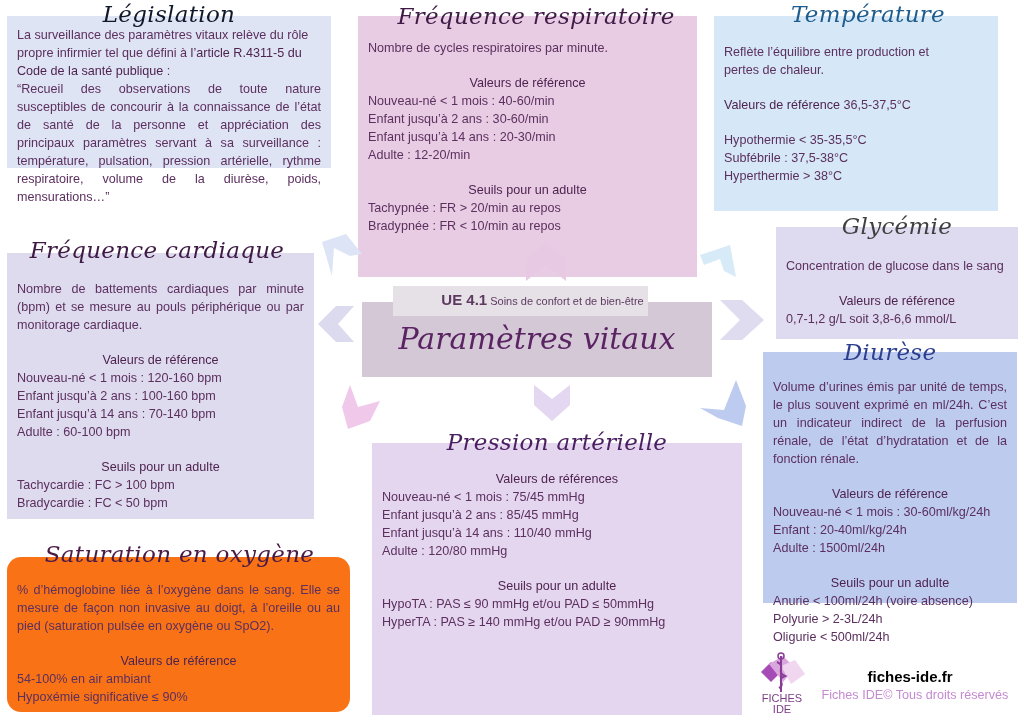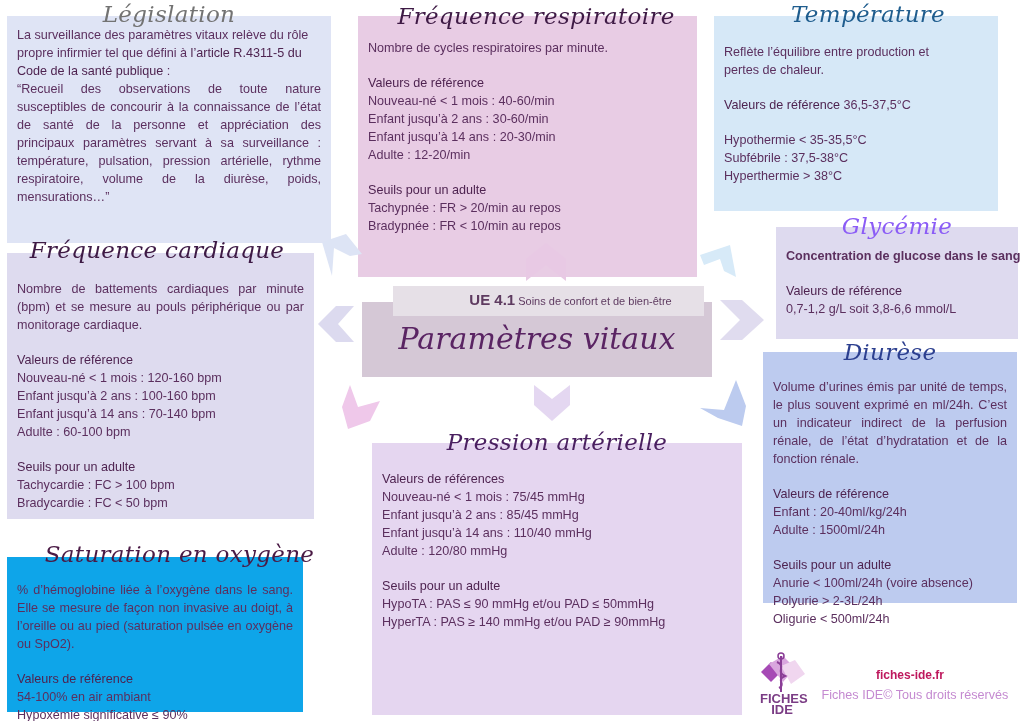--- a/index.html
+++ b/index.html
@@ -10,65 +10,65 @@
       position: absolute;
       padding: 10px 10px 6px 10px;
       font-size: 12.6px;
       line-height: 18px;
       color: #5b2f5e;
     }
     .card .line { display: block; white-space: nowrap; }
     .card .wrap { white-space: normal; }
     .card .justify { text-align: justify; }
     .card .gap { height: 17px; }
-    .card .sub { color: #4e2350; }
+    .card .sub { color: #4e2350; text-align: center; }
 
     .title {
       position: absolute;
       font-family: "DejaVu Serif", serif;
       font-style: italic;
       font-size: 23px;
       line-height: 28px;
       white-space: nowrap;
       text-align: center;
       letter-spacing: 0.3px;
     }
 
     .arrow { position: absolute; }
 
     
-    #legislation { left: 7px; top: 16px; width: 324px; height: 227px; background: #dfe4f5; }
+    #legislation { left: 7px; top: 16px; width: 324px; height: 152px; background: #dfe4f5; }
     #freq-resp { left: 358px; top: 16px; width: 339px; height: 261px; background: #e8cce4; }
     #temperature { left: 714px; top: 16px; width: 284px; height: 195px; background: #d6e8f7; }
     #freq-card { left: 7px; top: 253px; width: 307px; height: 266px; background: #dedbef; }
     #glycemie { left: 776px; top: 227px; width: 242px; height: 112px; background: #dedaef; }
     #diurese { left: 763px; top: 352px; width: 254px; height: 251px; background: #bdcbef; }
     #pression { left: 372px; top: 443px; width: 370px; height: 272px; background: #e5d6f0; }
-    #saturation { left: 7px; top: 557px; width: 296px; height: 155px; background: #0ea5e9; }
+    #saturation { left: 7px; top: 557px; width: 343px; height: 155px; background: #f97316; border-radius: 14px; }
 
     #center-box { position: absolute; left: 362px; top: 302px; width: 350px; height: 75px; background: #d5c8d6; }
-    #center-tab { position: absolute; left: 393px; top: 286px; width: 311px; height: 30px; background: #e6e0e7; text-align: center; line-height: 28px; font-size: 11px; color: #5e3a60; padding-left: 44px; }
+    #center-tab { position: absolute; left: 393px; top: 286px; width: 255px; height: 30px; background: #e6e0e7; text-align: center; line-height: 28px; font-size: 11px; color: #5e3a60; padding-left: 44px; }
     #center-tab .ue { font-weight: bold; font-size: 15px; color: #5e3a60; }
     #center-title { position: absolute; left: 362px; top: 318px; width: 350px; text-align: center; font-family: "DejaVu Serif", serif; font-style: italic; font-size: 30px; line-height: 42px; color: #5a2463; }
 
     #footer-logo { position: absolute; left: 757px; top: 652px; width: 50px; height: 66px; }
-    #footer-site { position: absolute; left: 810px; top: 668px; width: 200px; text-align: center; font-size: 12px; font-weight: bold; color: #be185d; }
+    #footer-site { position: absolute; left: 810px; top: 668px; width: 200px; text-align: center; font-size: 15px; font-weight: bold; color: #000000; }
     #footer-rights { position: absolute; left: 810px; top: 688px; width: 210px; text-align: center; font-size: 12.6px; color: #c58ad1; }
-    #footer-logo-label { position: absolute; left: 760px; top: 693px; width: 44px; text-align: center; font-size: 13px; line-height: 11px; color: #7b3d85; font-weight: bold; }
+    #footer-logo-label { position: absolute; left: 760px; top: 693px; width: 44px; text-align: center; font-size: 11px; line-height: 11px; color: #7b3d85; font-weight: normal; }
   </style>
 </head>
 <body>
 
 <div class="card" id="legislation">
   <span class="line">La surveillance des paramètres vitaux relève du rôle</span>
   <span class="line"><span>propre infirmier tel que défini à </span><span class="sub">l’article R.4311-5 du</span></span>
   <span class="line"><span class="sub">Code de la santé publique</span><span> :</span></span>
   <span class="line wrap justify">“Recueil des observations de toute nature susceptibles de concourir à la connaissance de l’état de santé de la personne et appréciation des principaux paramètres servant à sa surveillance : température, pulsation, pression artérielle, rythme respiratoire, volume de la diurèse, poids, mensurations…”</span>
 </div>
-<div class="title" style="left:7px; top:0px; width:324px; color:#737373;text-align:center;">Législation</div>
+<div class="title" style="left:7px; top:0px; width:324px; color:#0f172a;text-align:center;">Législation</div>
 
 <div class="card" id="freq-resp">
   <span class="line" style="margin-top:13px;">Nombre de cycles respiratoires par minute.</span>
   <div class="gap"></div>
   <span class="line sub">Valeurs de référence</span>
   <span class="line">Nouveau-né &lt; 1 mois : 40-60/min</span>
   <span class="line">Enfant jusqu’à 2 ans : 30-60/min</span>
   <span class="line">Enfant jusqu’à 14 ans : 20-30/min</span>
   <span class="line">Adulte : 12-20/min</span>
   <div class="gap"></div>
@@ -99,31 +99,32 @@
   <span class="line">Enfant jusqu’à 14 ans : 70-140 bpm</span>
   <span class="line">Adulte : 60-100 bpm</span>
   <div class="gap"></div>
   <span class="line sub">Seuils pour un adulte</span>
   <span class="line">Tachycardie : FC &gt; 100 bpm</span>
   <span class="line">Bradycardie : FC &lt; 50 bpm</span>
 </div>
 <div class="title" style="left:7px; top:236px; width:300px; color:#3e1a45;">Fréquence cardiaque</div>
 
 <div class="card" id="glycemie">
-  <span class="line" style="margin-top:10px;font-weight:bold;">Concentration de glucose dans le sang</span>
+  <span class="line" style="margin-top:20px;">Concentration de glucose dans le sang</span>
   <div class="gap"></div>
   <span class="line sub">Valeurs de référence</span>
   <span class="line">0,7-1,2 g/L soit 3,8-6,6 mmol/L</span>
 </div>
-<div class="title" style="left:776px; top:212px; width:242px; color:#8b5cf6;">Glycémie</div>
+<div class="title" style="left:776px; top:212px; width:242px; color:#404040;">Glycémie</div>
 
 <div class="card" id="diurese">
   <span class="line wrap justify" style="margin-top:16px;">Volume d’urines émis par unité de temps, le plus souvent exprimé en ml/24h. C’est un indicateur indirect de la perfusion rénale, de l’état d’hydratation et de la fonction rénale.</span>
   <div class="gap"></div>
   <span class="line sub">Valeurs de référence</span>
+  <span class="line">Nouveau-né &lt; 1 mois : 30-60ml/kg/24h</span>
   <span class="line">Enfant : 20-40ml/kg/24h</span>
   <span class="line">Adulte : 1500ml/24h</span>
   <div class="gap"></div>
   <span class="line sub">Seuils pour un adulte</span>
   <span class="line">Anurie &lt; 100ml/24h (voire absence)</span>
   <span class="line">Polyurie &gt; 2-3L/24h</span>
   <span class="line">Oligurie &lt; 500ml/24h</span>
 </div>
 <div class="title" style="left:763px; top:338px; width:254px; color:#2c3f8f;">Diurèse</div>
 

